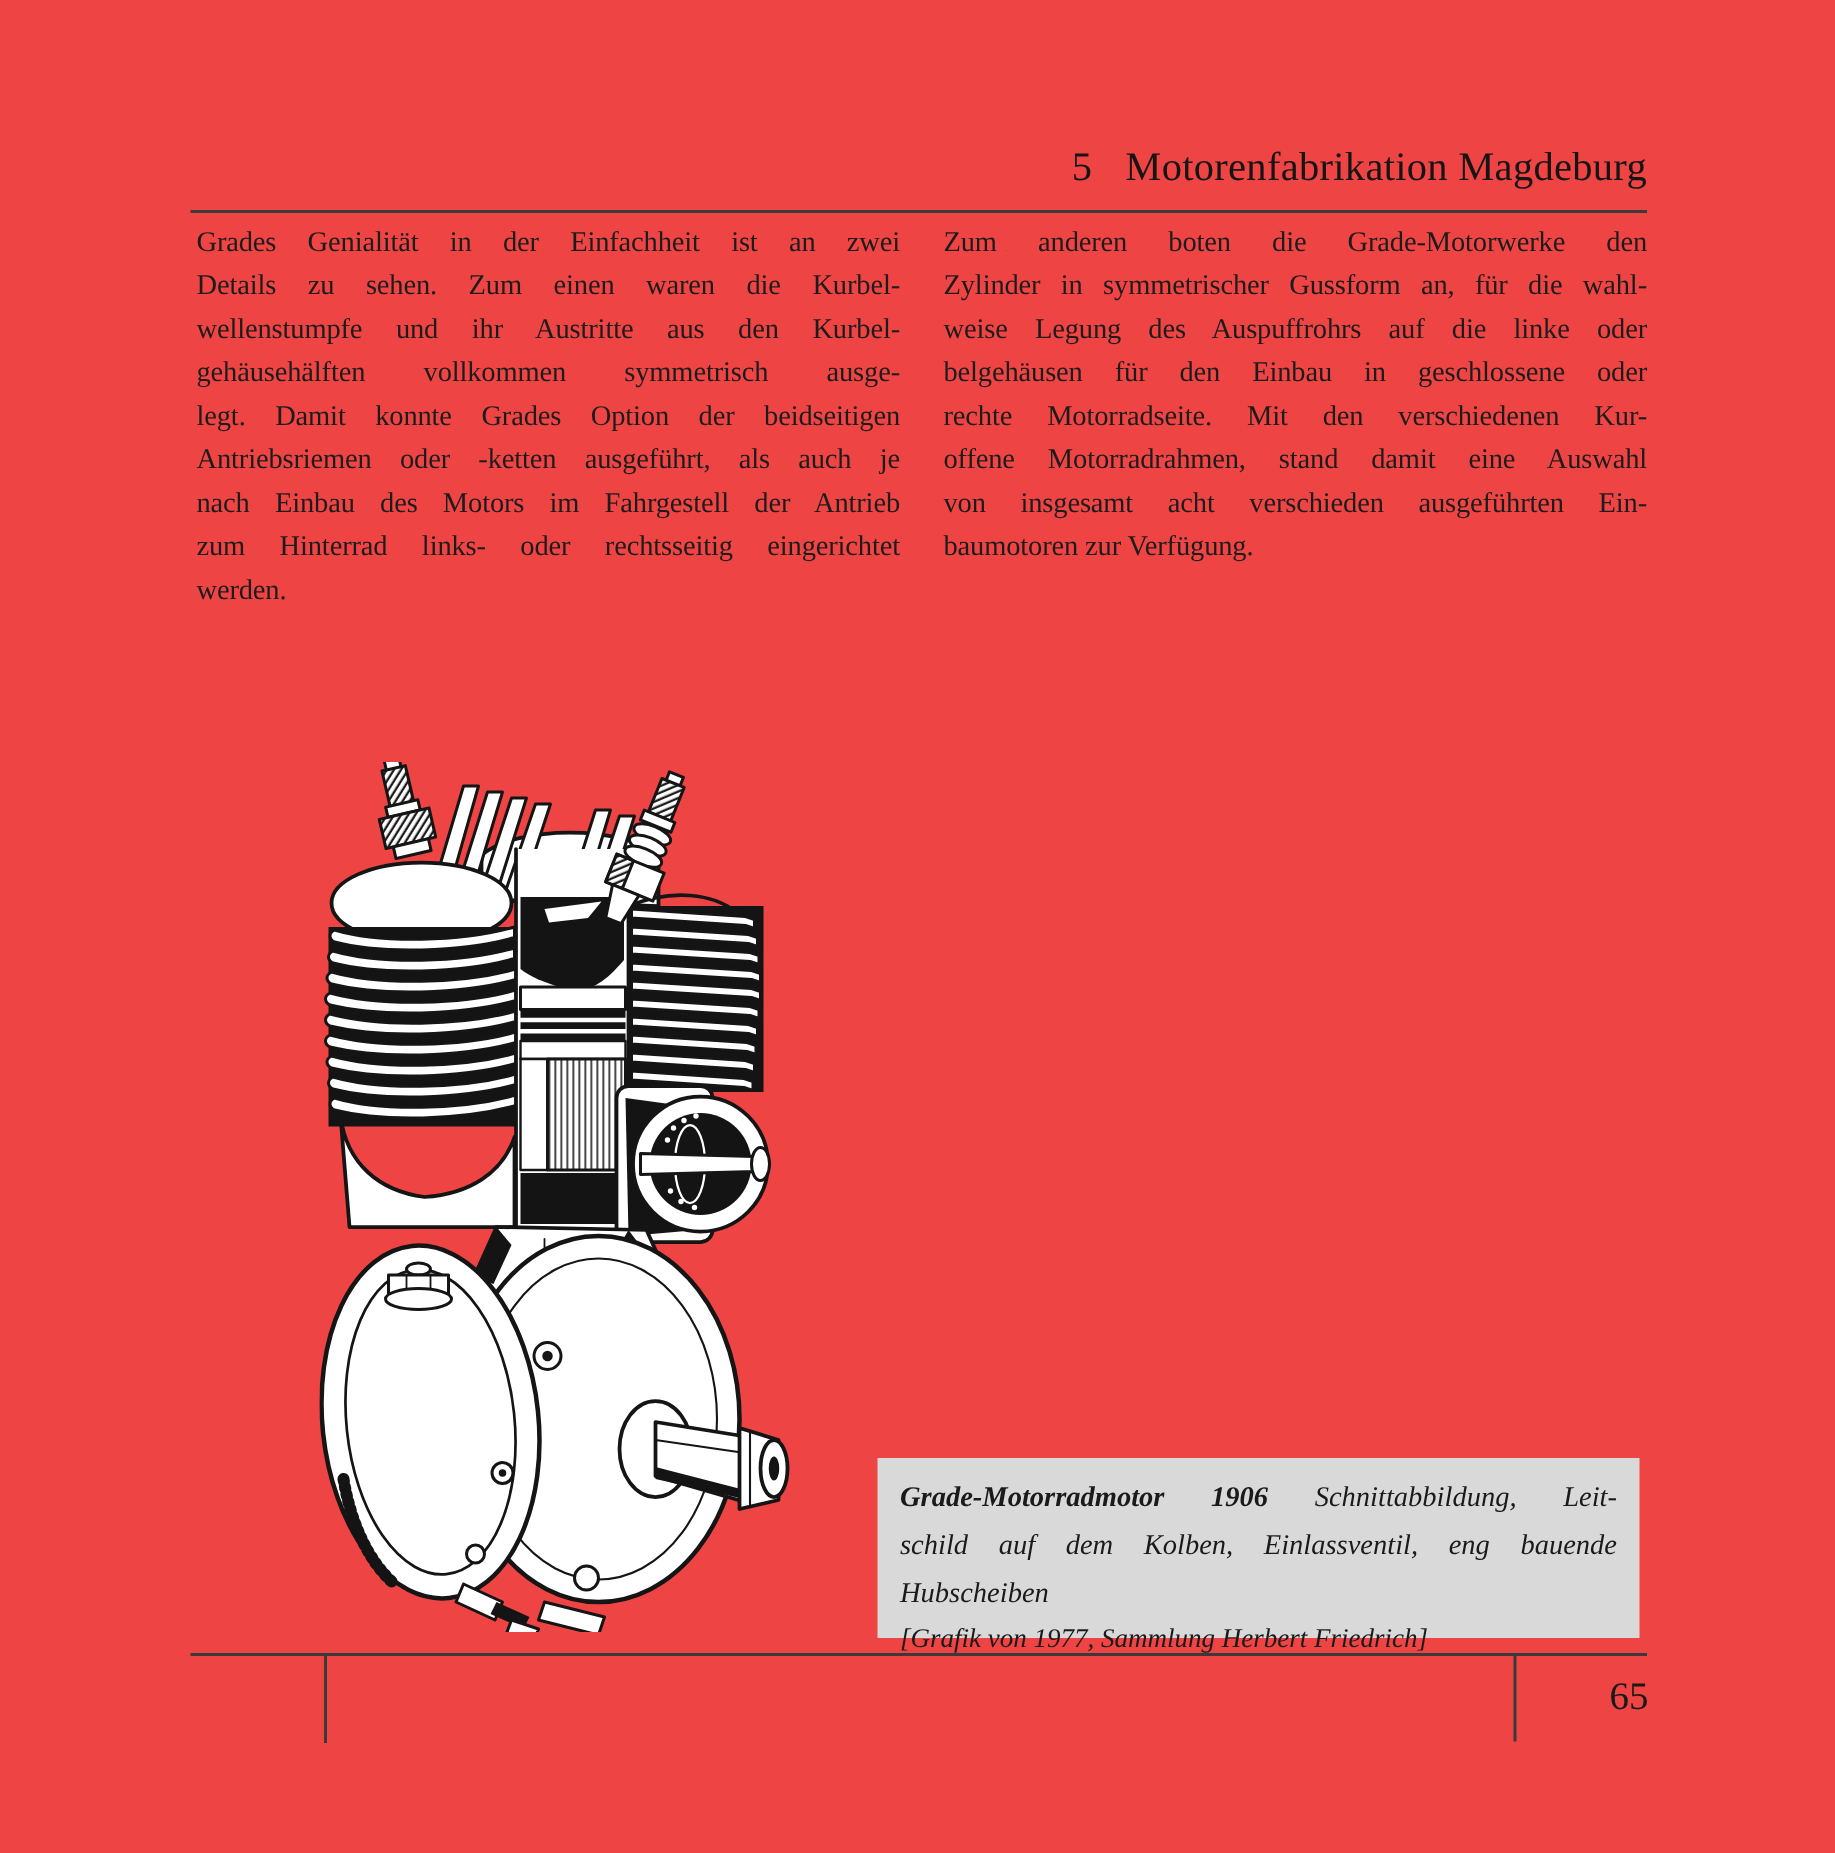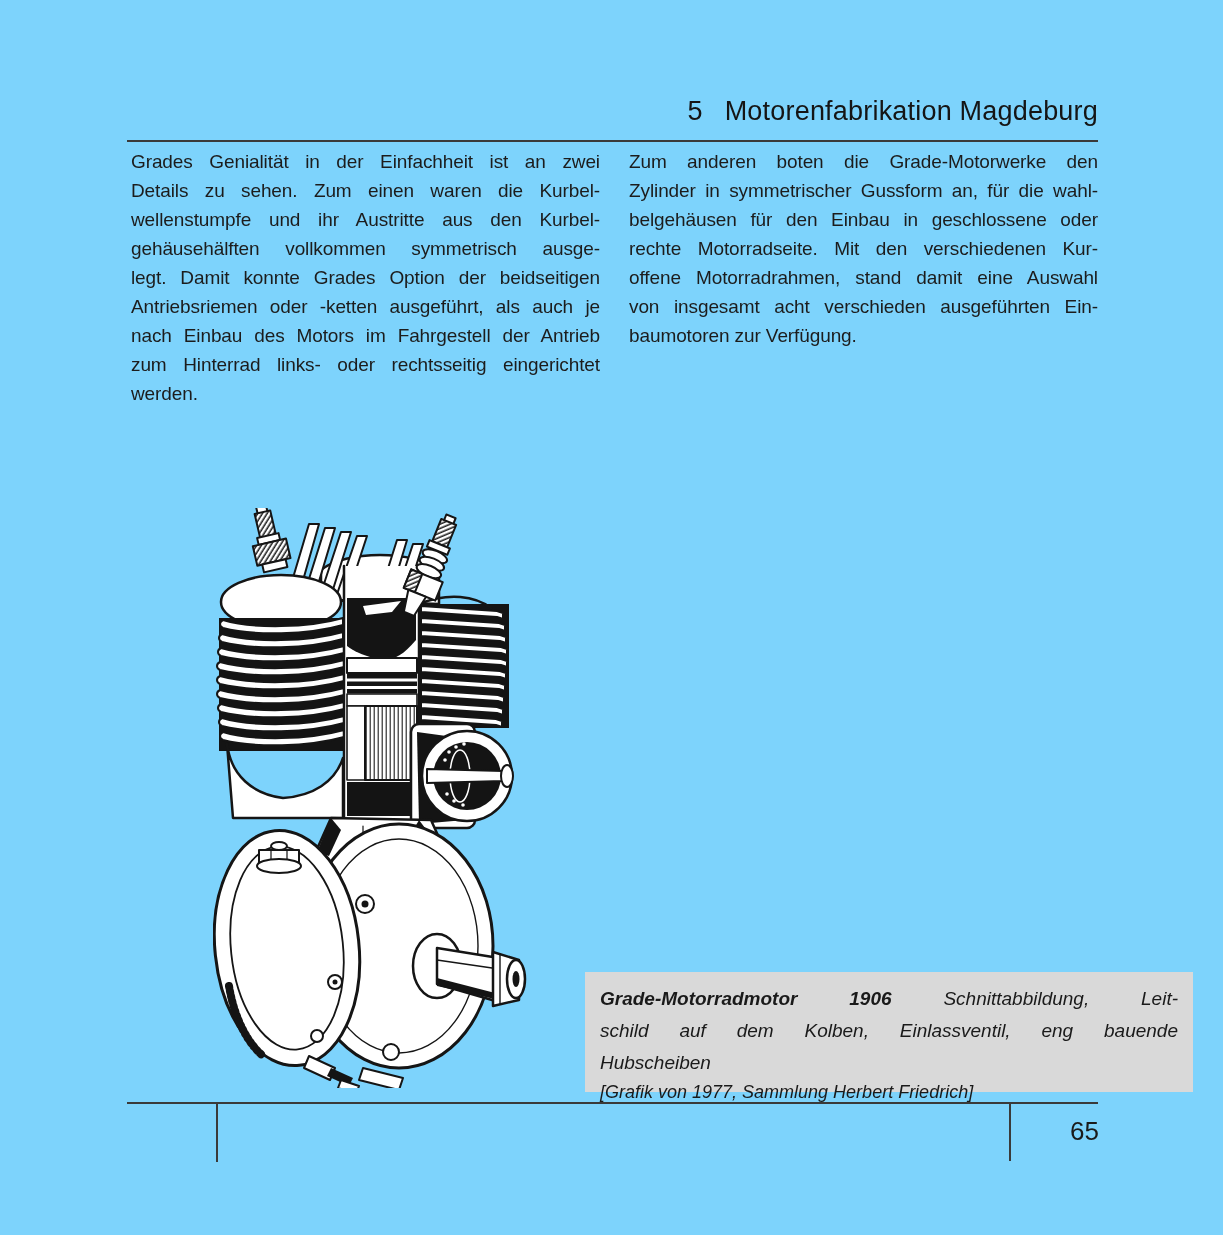--- a/index.html
+++ b/index.html
@@ -1,19 +1,19 @@
 <!DOCTYPE html>
 <html lang="de"><head>
 <meta charset="utf-8">
 <style>
   html,body{margin:0;padding:0;}
   body{background:#ffffff;font-family:"Liberation Sans",sans-serif;}
   .page{
-    position:relative;width:1223px;height:1235px;background:#7dd3fc;
-    color:#1c1c1c;overflow:hidden;
+    position:relative;width:1223px;height:1235px;background:#ef4444;
+    color:#1c1c1c;overflow:hidden;font-family:Liberation Serif, serif;
   }
   
   .chapter-header{
     position:absolute;top:96px;left:127px;width:971px;
     text-align:right;font-size:27px;letter-spacing:.2px;color:#151515;
     white-space:nowrap;
   }
   .chapter-header .num{margin-right:22px;}
   .rule{
     position:absolute;background:#3a3a3a;height:2px;
@@ -29,21 +29,21 @@
     font-size:19px;line-height:29px;letter-spacing:-0.1px;color:#1c1c1c;
   }
   .col.left{left:131px;}
   .col.right{left:629px;}
   .tline{text-align:justify;text-align-last:justify;white-space:normal;}
   .tline-last{text-align-last:left;}
   
   .figure{position:absolute;left:213px;top:508px;width:315px;height:580px;}
   
   .caption{
-    position:absolute;left:585px;top:972px;width:608px;height:120px;
+    position:absolute;left:585px;top:972px;width:508px;height:120px;
     background:#d9d9d9;box-sizing:border-box;padding:11px 15px 6px 15px;
     font-style:italic;font-size:19px;line-height:32px;color:#1a1a1a;
   }
   .cap-line{text-align:justify;}
   .cap-just{text-align-last:justify;}
   .cap-bold{font-weight:bold;}
   .cap-credit{font-size:18px;line-height:22px;margin-top:2px;}
   
   .page-number{
     position:absolute;left:1009px;top:1116px;width:90px;text-align:right;
@@ -67,20 +67,21 @@
       <div class="tline">gehäusehälften vollkommen symmetrisch ausge-</div>
       <div class="tline">legt. Damit konnte Grades Option der beidseitigen</div>
       <div class="tline">Antriebsriemen oder -ketten ausgeführt, als auch je</div>
       <div class="tline">nach Einbau des Motors im Fahrgestell der Antrieb</div>
       <div class="tline">zum Hinterrad links- oder rechtsseitig eingerichtet</div>
       <div class="tline tline-last">werden.</div>
     </div>
   <div class="col right">
       <div class="tline">Zum anderen boten die Grade-Motorwerke den</div>
       <div class="tline">Zylinder in symmetrischer Gussform an, für die wahl-</div>
+      <div class="tline">weise Legung des Auspuffrohrs auf die linke oder</div>
       <div class="tline">belgehäusen für den Einbau in geschlossene oder</div>
       <div class="tline">rechte Motorradseite. Mit den verschiedenen Kur-</div>
       <div class="tline">offene Motorradrahmen, stand damit eine Auswahl</div>
       <div class="tline">von insgesamt acht verschieden ausgeführten Ein-</div>
       <div class="tline tline-last">baumotoren zur Verfügung.</div>
     </div>
 
   <div class="figure">
     <svg width="315" height="580" viewBox="0 0 315 580" fill="none" stroke-linejoin="round" stroke-linecap="round">
       <defs>

